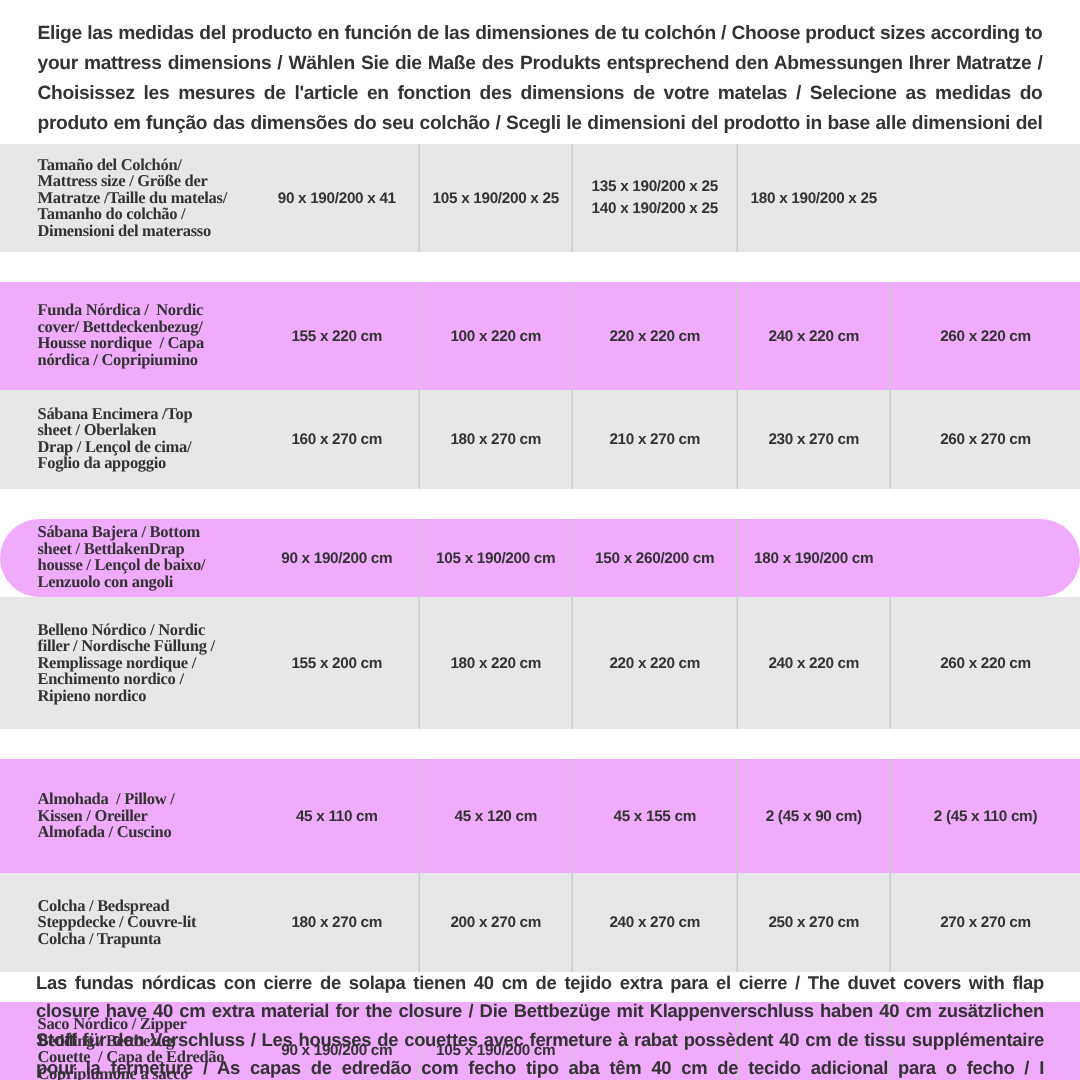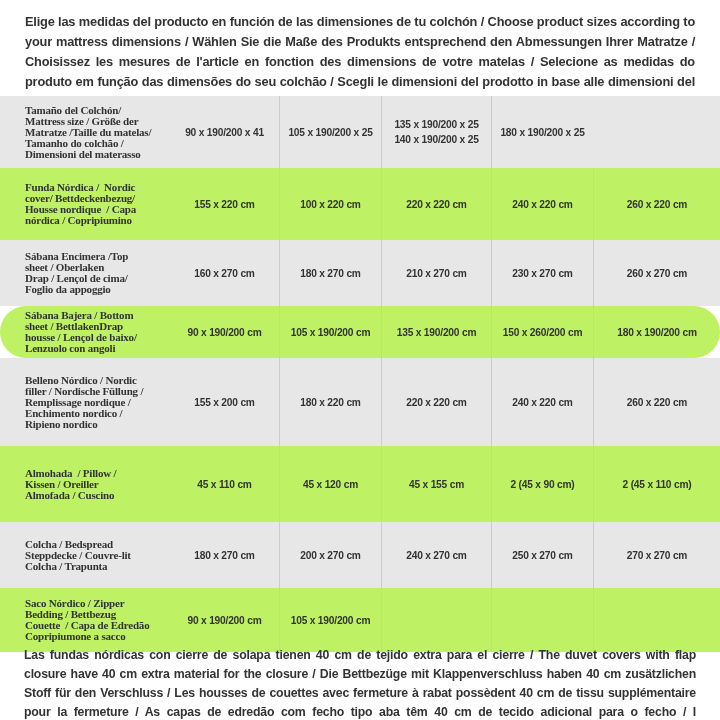--- a/index.html
+++ b/index.html
@@ -33,21 +33,21 @@
     top: 96px;
     left: 0;
     width: 720px;
   }
   .trow {
     display: grid;
     grid-template-columns: 170px 109px 102px 110px 102px 127px;
     width: 720px;
   }
   .trow.shaded { background: #e7e7e7; }
-  .trow.plain  { background: #bef264; }
+  .trow.plain  { background: #f0abfc; margin-top: 20px; }
   .trow:nth-child(1) { height: 72px; }
   .trow:nth-child(2) { height: 72px; }
   .trow:nth-child(3) { height: 66px; }
   .trow:nth-child(4) { height: 52px; border-radius: 31px; }
   .trow:nth-child(5) { height: 88px; }
   .trow:nth-child(6) { height: 76px; }
   .trow:nth-child(7) { height: 66px; }
   .trow:nth-child(8) { height: 64px; }
   .cell {
     display: flex;
@@ -128,21 +128,20 @@
         <div class="cell value sep">230 x 270 cm</div>
         <div class="cell value sep">260 x 270 cm</div>
       </div>
       <div class="trow plain">
         <div class="cell label">Sábana Bajera / Bottom
 sheet / BettlakenDrap
 housse / Lençol de baixo/
 Lenzuolo con angoli</div>
         <div class="cell value">90 x 190/200 cm</div>
         <div class="cell value sep">105 x 190/200 cm</div>
-        <div class="cell value sep">135 x 190/200 cm</div>
         <div class="cell value sep">150 x 260/200 cm</div>
         <div class="cell value sep">180 x 190/200 cm</div>
       </div>
       <div class="trow shaded">
         <div class="cell label">Belleno Nórdico / Nordic
 filler / Nordische Füllung /
 Remplissage nordique /
 Enchimento nordico /
 Ripieno nordico</div>
         <div class="cell value">155 x 200 cm</div>

